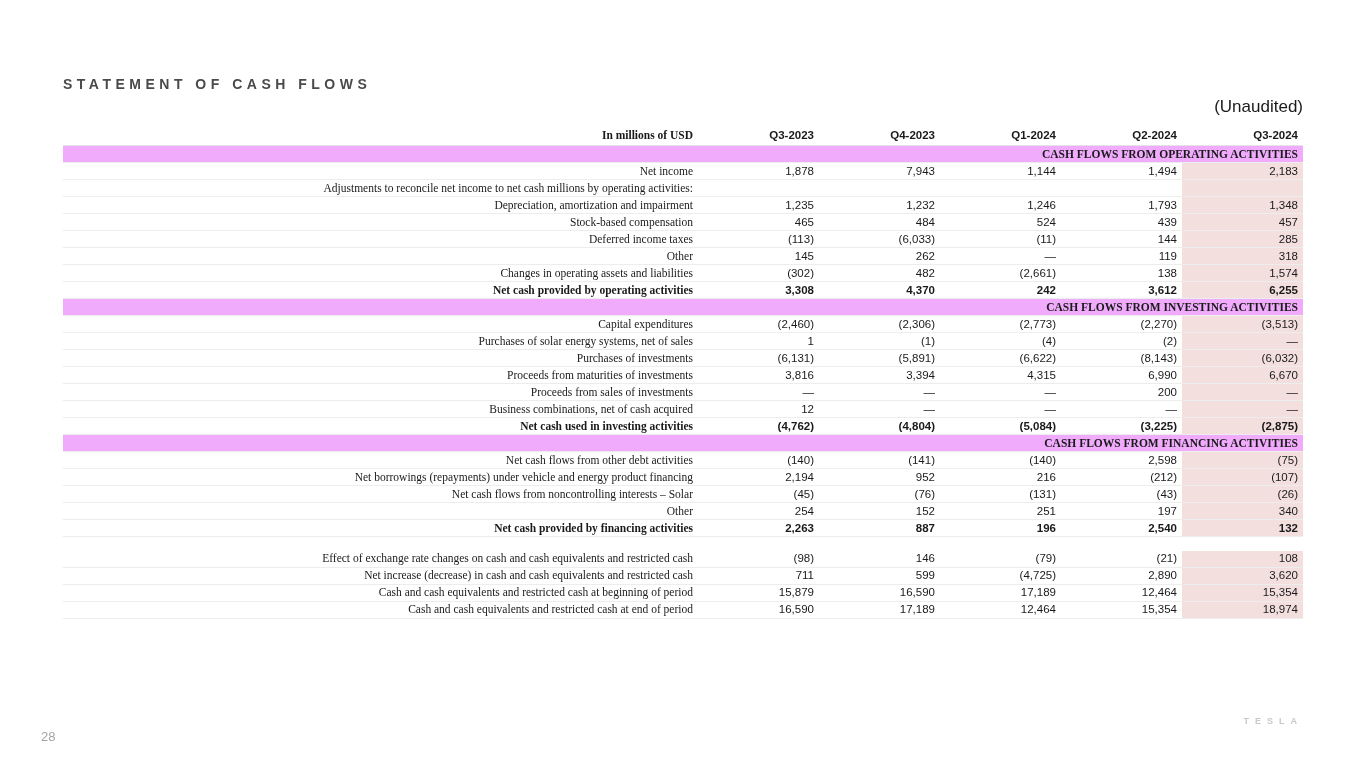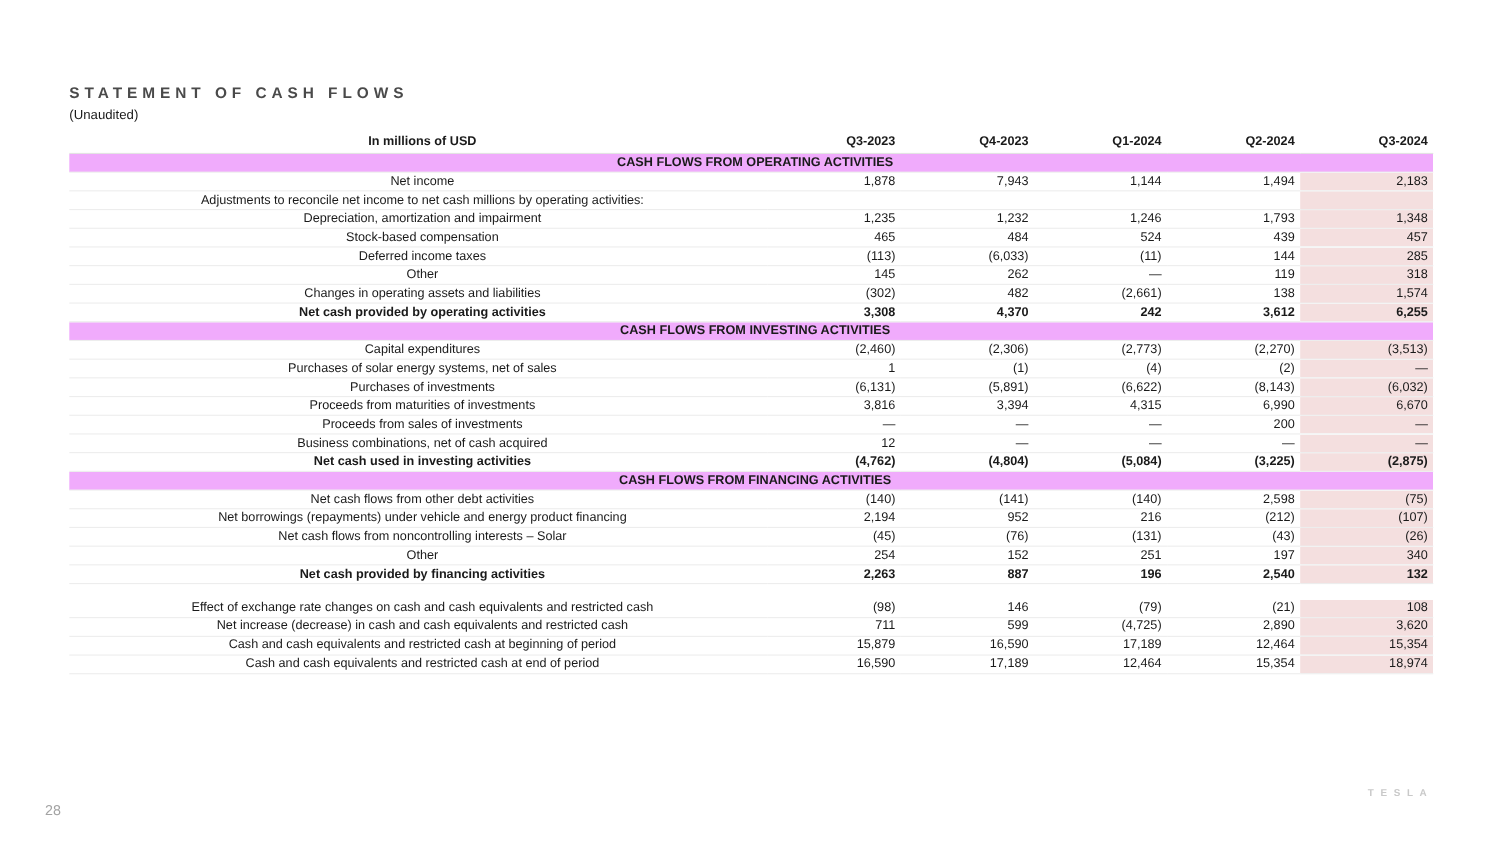--- a/index.html
+++ b/index.html
@@ -18,41 +18,42 @@
     width: 1240px;
   }
   .title {
     font-size: 14px;
     font-weight: bold;
     letter-spacing: 4.5px;
     color: #4a4a4a;
     margin: 0;
   }
   .subtitle {
-    font-size: 12px;
+    font-size: 17px;
     color: #1a1a1a;
     margin-top: 5px;
+    text-align: right;
   }
   table.cashflow {
     width: 100%;
     border-collapse: collapse;
     table-layout: fixed;
     font-size: 11.5px;
     margin-top: 9px;
   }
   col.c-label { width: auto; }
   col.c-val { width: 121px; }
   th, td {
     padding: 1.5px 5px 1.5px 0;
     line-height: 13px;
     vertical-align: middle;
     white-space: nowrap;
     overflow: hidden;
   }
-  th.lbl, td.lbl { text-align: center; padding-left: 12px; }
+  th.lbl, td.lbl { text-align: right; padding-left: 12px; font-family: Liberation Serif, serif; }
   th.val, td.val {
     text-align: right;
     font-variant-numeric: tabular-nums;
   }
   thead th {
     font-weight: bold;
     border-bottom: 1px solid #e3e3e3;
     padding-top: 3px; padding-bottom: 3px;
   }
   tbody tr { border-bottom: 1px solid #ededed; }

